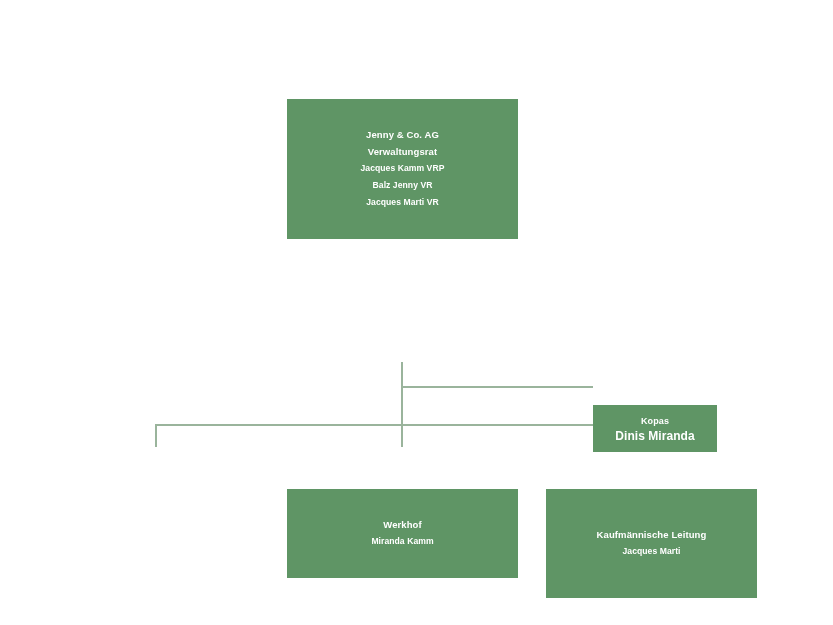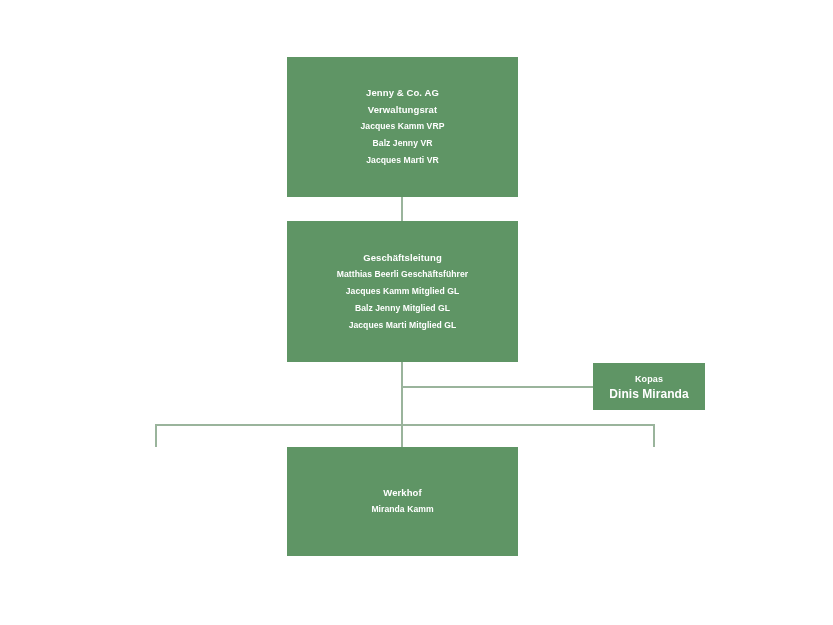--- a/index.html
+++ b/index.html
@@ -33,20 +33,21 @@
     position: absolute;
     background: #5f9565;
     box-sizing: border-box;
     display: flex;
     flex-direction: column;
     align-items: center;
     justify-content: center;
     text-align: center;
     color: #ffffff;
     padding: 2px 6px;
+    margin-top: 42px;
   }
 
   .node-title {
     font-size: 9.5px;
     font-weight: bold;
     line-height: 16.5px;
     letter-spacing: 0.1px;
     white-space: nowrap;
   }
 
@@ -79,33 +80,30 @@
   <div class="connector v" style="left:653px; top:424px; height:23px;"></div>
 
   <div class="node" style="left:287px; top:57px; width:231px; height:140px;">
     <div class="node-title">Jenny &amp; Co. AG</div>
     <div class="node-title">Verwaltungsrat</div>
     <div class="node-line">Jacques Kamm VRP</div>
     <div class="node-line">Balz Jenny VR</div>
     <div class="node-line">Jacques Marti VR</div>
   </div>
 
-  <div class="node" style="left:287px; top:221px; width:231px; height:141px;">
-    <div class="node-title">Geschäftsleitung</div>
-    <div class="node-line">Matthias Beerli Geschäftsführer</div>
-    <div class="node-line">Jacques Kamm Mitglied GL</div>
-    <div class="node-line">Balz Jenny Mitglied GL</div>
-    <div class="node-line">Jacques Marti Mitglied GL</div>
-  </div>
 
-  <div class="node" style="left:593px; top:363px; width:112px; height:47px;">
+  <div class="node" style="left:593px; top:363px; width:124px; height:47px;">
     <div class="node-title small">Kopas</div>
     <div class="node-line small">Dinis Miranda</div>
   </div>
 
 
-  <div class="node" style="left:287px; top:447px; width:231px; height:109px;">
+  <div class="node" style="left:287px; top:447px; width:231px; height:89px;">
     <div class="node-title">Werkhof</div>
     <div class="node-line">Miranda Kamm</div>
   </div>
 
+  <div class="node" style="left:546px; top:447px; width:211px; height:109px;">
+    <div class="node-title">Kaufmännische Leitung</div>
+    <div class="node-line">Jacques Marti</div>
+  </div>
 
 </div>
 
 </body></html>

